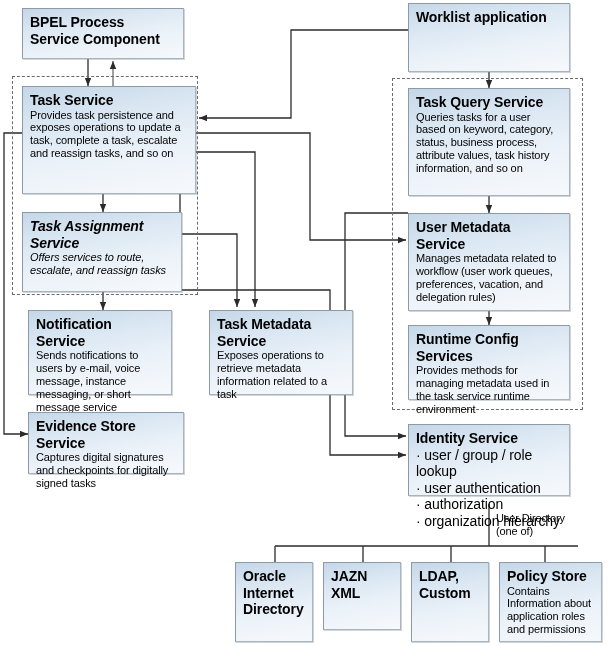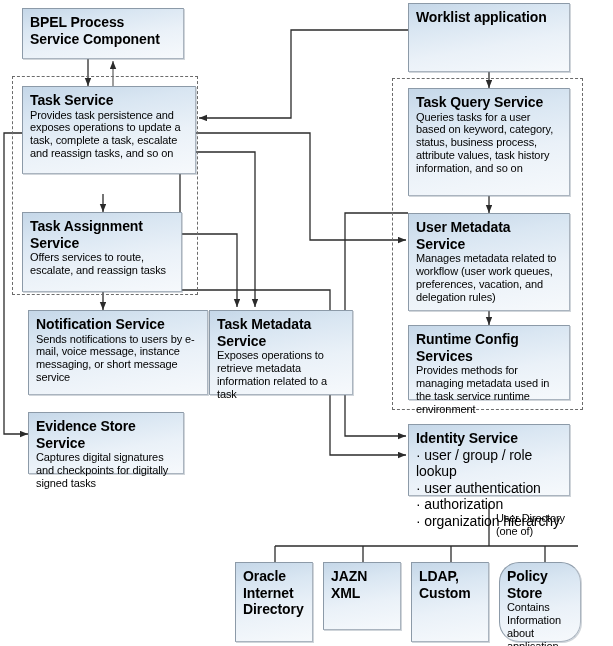--- a/index.html
+++ b/index.html
@@ -126,32 +126,32 @@
 
   <div class="dashed-group" style="left:12px; top:76px; width:186px; height:219px;"></div>
 
   <div class="dashed-group" style="left:392px; top:78px; width:191px; height:332px;"></div>
 
   <div class="node" style="left:22px; top:8px; width:162px; height:51px;">
     <span class="ttl">BPEL Process</span>
     <span class="ttl">Service Component</span>
   </div>
 
-  <div class="node" style="left:22px; top:86px; width:174px; height:88px;">
+  <div class="node" style="left:22px; top:86px; width:174px; height:108px;">
     <span class="ttl">Task Service</span>
     <span class="desc">Provides task persistence and exposes operations to update a task, complete a task, escalate and reassign tasks, and so on</span>
   </div>
 
-  <div class="node" style="left:22px; top:212px; width:160px; height:80px;">
+  <div class="node" style="left:22px; top:212px; width:160px; height:80px;font-style:italic;">
     <span class="ttl">Task Assignment</span>
     <span class="ttl">Service</span>
     <span class="desc">Offers services to route, escalate, and reassign tasks</span>
   </div>
 
-  <div class="node" style="left:28px; top:310px; width:180px; height:85px;">
+  <div class="node" style="left:28px; top:310px; width:144px; height:85px;">
     <span class="ttl">Notification Service</span>
     <span class="desc">Sends notifications to users by e-mail, voice message, instance messaging, or short message service</span>
   </div>
 
   <div class="node" style="left:28px; top:412px; width:156px; height:62px;">
     <span class="ttl">Evidence Store Service</span>
     <span class="desc">Captures digital signatures and checkpoints for digitally signed tasks</span>
   </div>
 
   <div class="node" style="left:209px; top:310px; width:144px; height:85px;">
@@ -202,18 +202,18 @@
   <div class="node" style="left:323px; top:562px; width:78px; height:68px;">
     <span class="ttl">JAZN</span>
     <span class="ttl">XML</span>
   </div>
 
   <div class="node" style="left:411px; top:562px; width:78px; height:80px;">
     <span class="ttl">LDAP,</span>
     <span class="ttl">Custom</span>
   </div>
 
-  <div class="node" style="left:499px; top:562px; width:82px; height:80px;border-radius:20px;">
+  <div class="node" style="left:499px; top:562px; width:103px; height:80px;">
     <span class="ttl">Policy Store</span>
     <span class="desc">Contains Information about application roles and permissions</span>
   </div>
 
 </div>
 
 </body></html>

